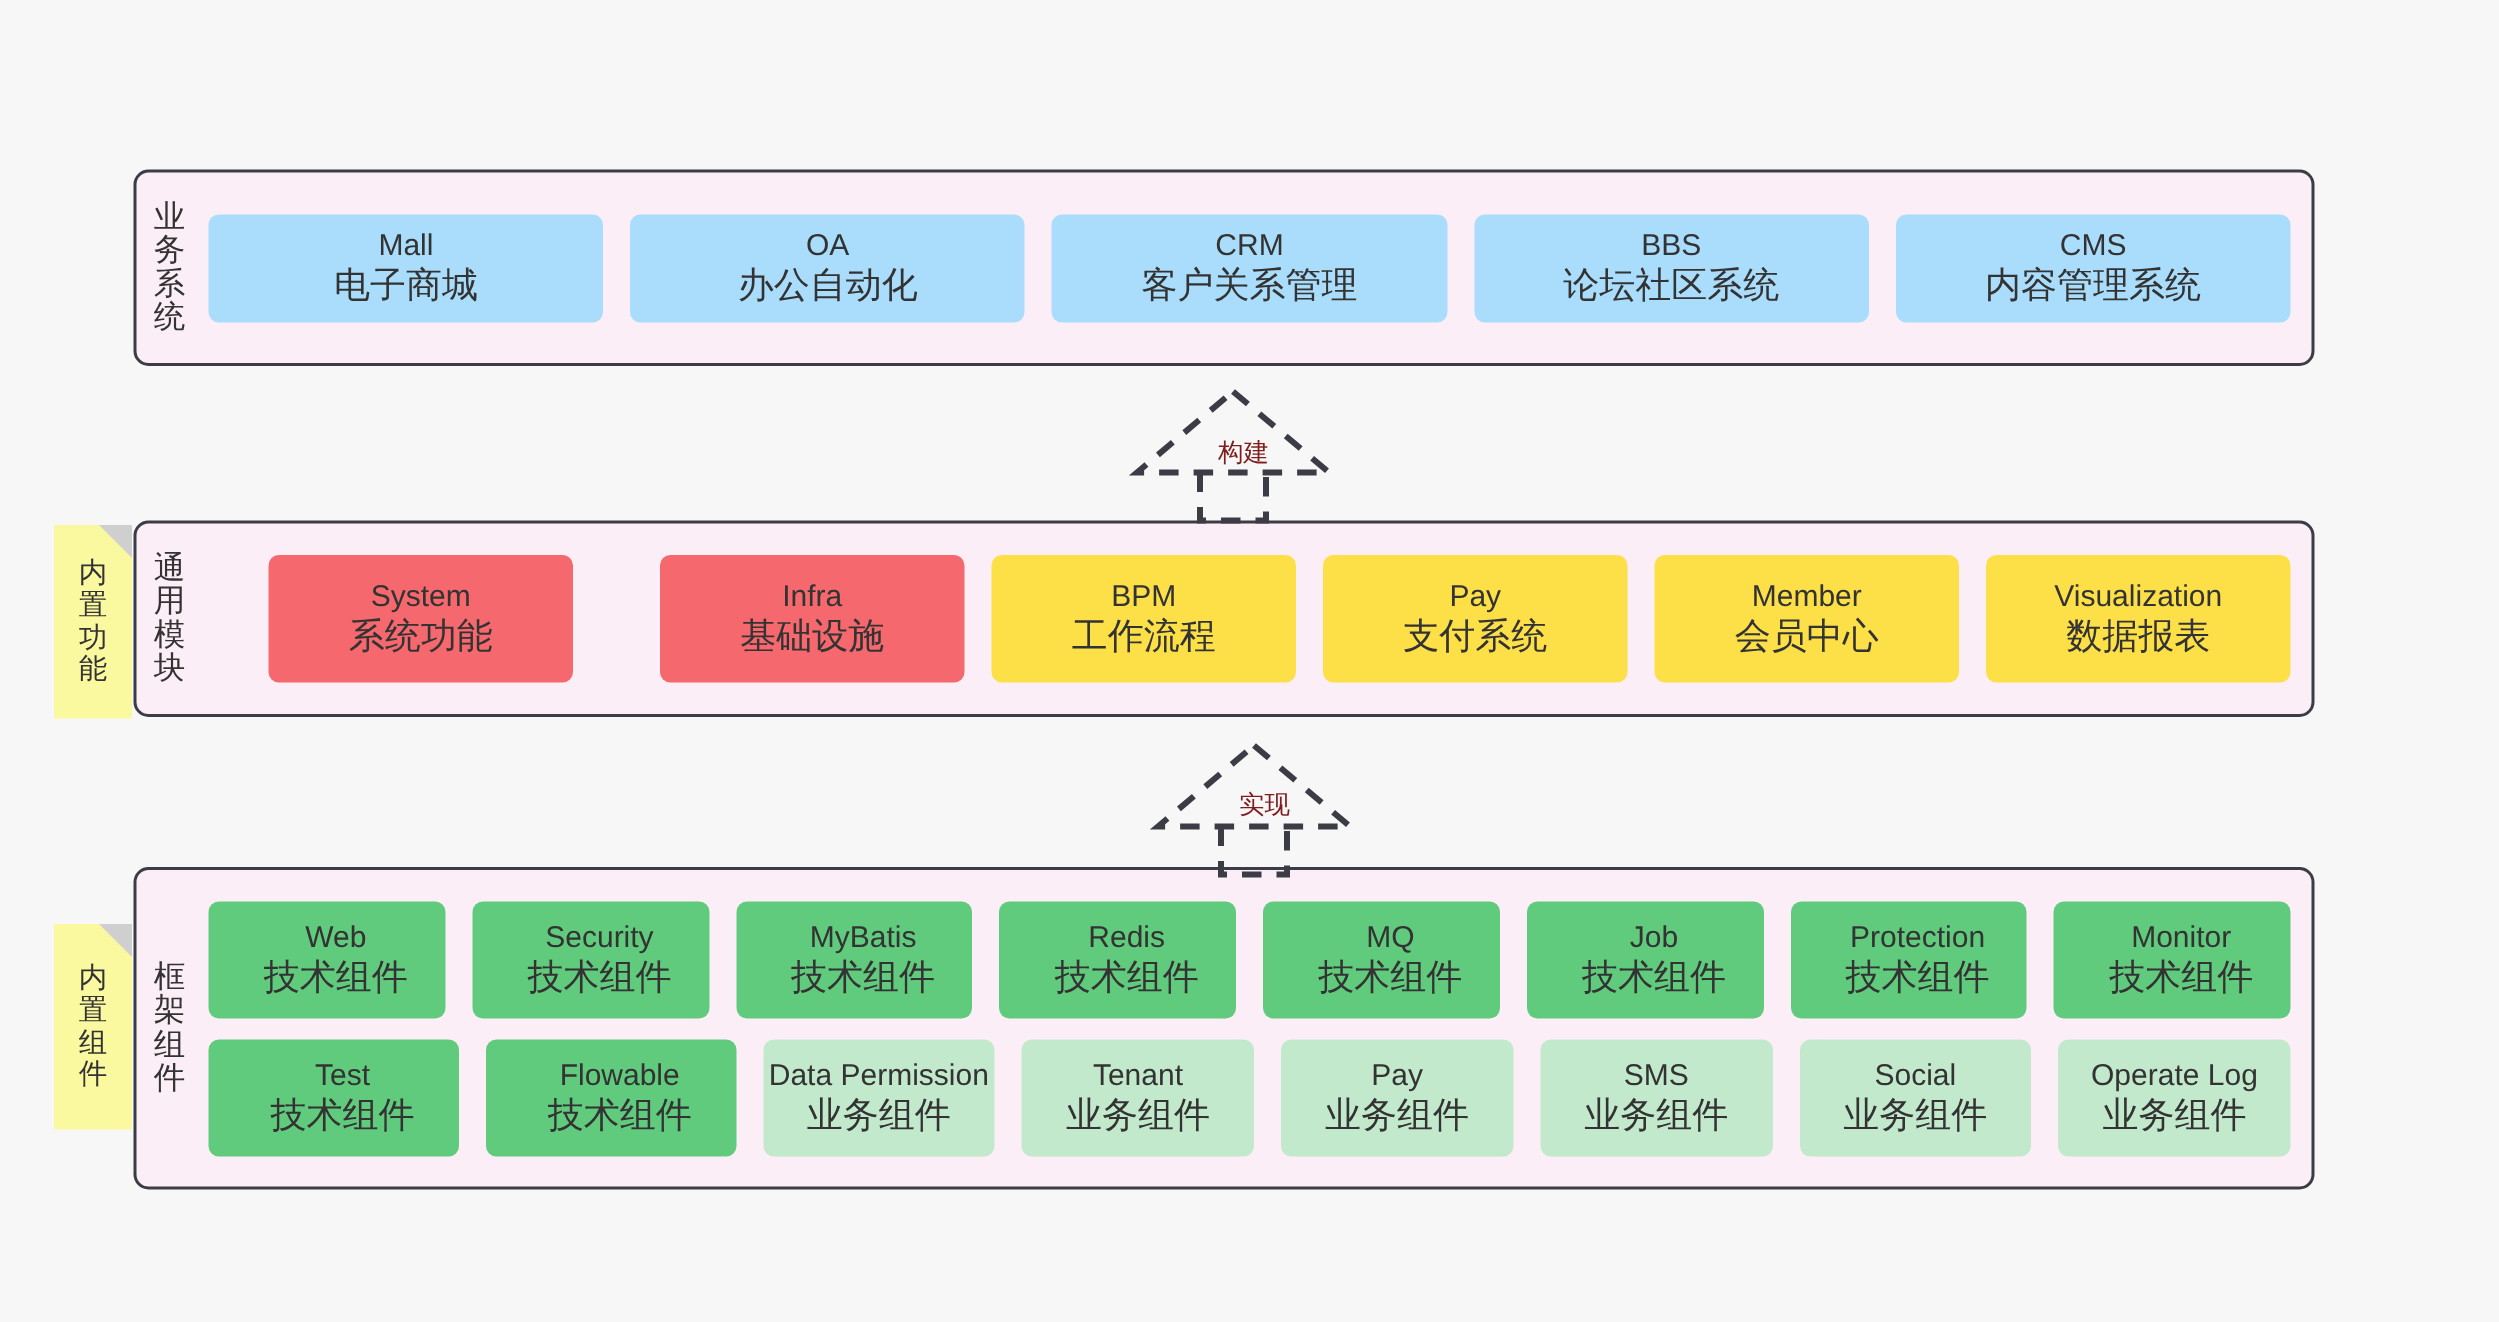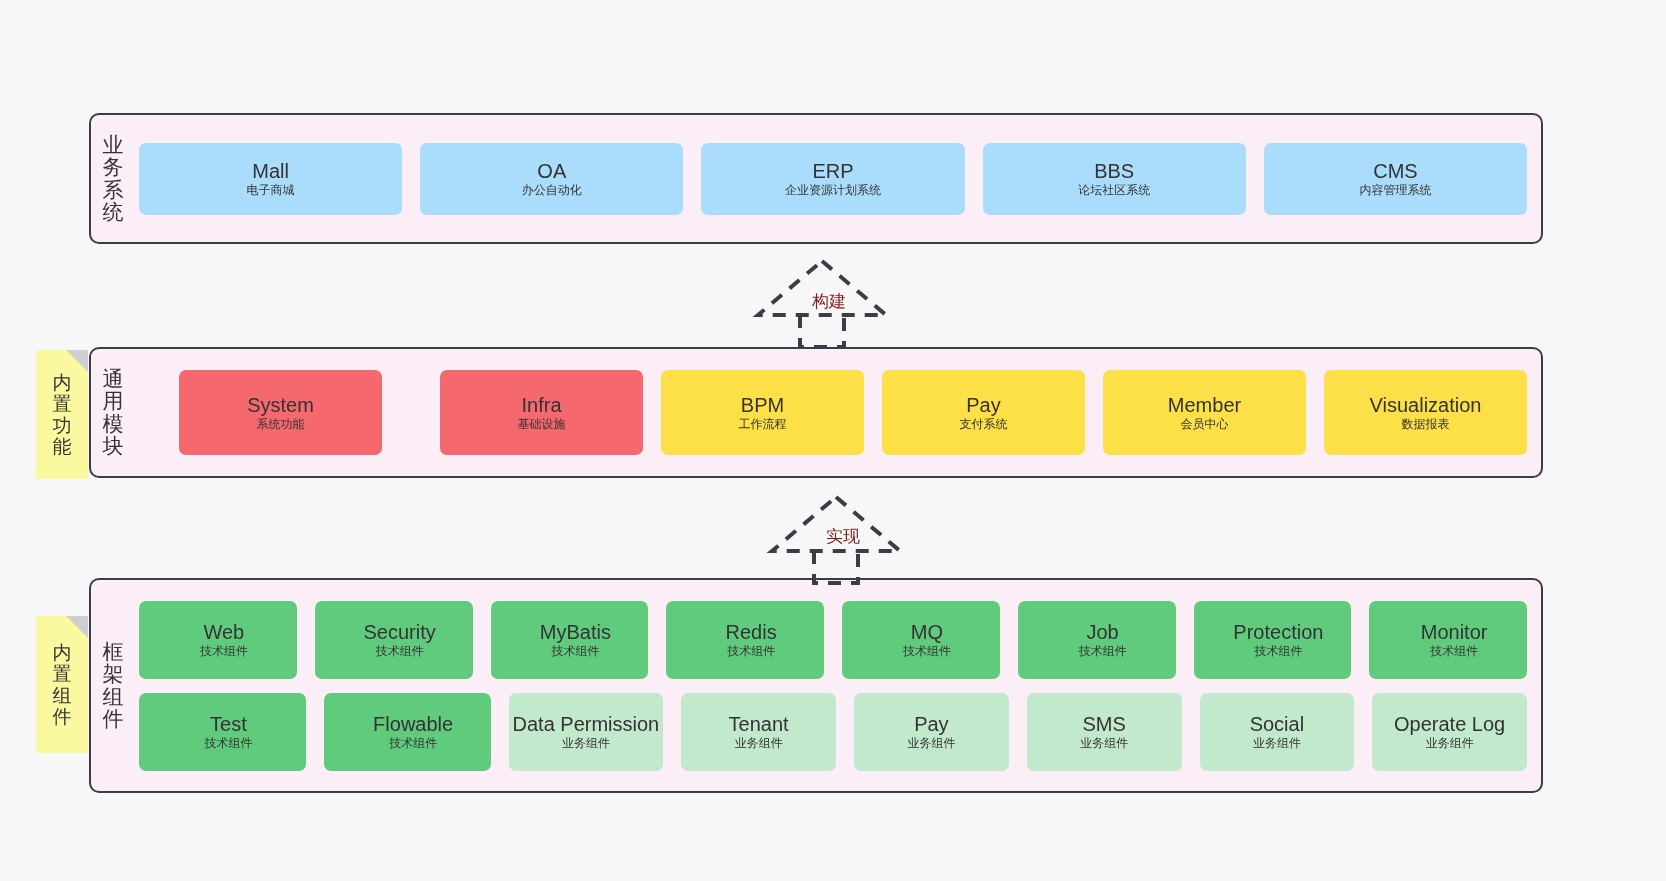--- a/index.html
+++ b/index.html
@@ -72,21 +72,21 @@
     display: flex;
     flex-direction: column;
     align-items: center;
     justify-content: center;
     text-align: center;
     line-height: 1.22;
     padding: 6px 4px;
     color: #333333;
   }
   .card .title { font-size: 20px; }
-  .card .sub   { font-size: 12px; }
+  .card .sub   { font-size: 24px; }
 
   .card-blue   { background: #aadcfb; }
   .card-red    { background: #f4686e; margin-left: 40px; }
   .card-pink   { background: #fde047; }
   .card-green  { background: #61cb7d; padding-left: 16px; }
   .card-lgreen { background: #c3e9cd; }
 
   
   #layer-business { left: 89px;  top: 113px; width: 1454px; height: 131px; }
   #layer-common   { left: 89px;  top: 347px; width: 1454px; height: 131px; }
@@ -157,22 +157,22 @@
       <div class="row">
         <div class="card card-blue">
           <div class="title">Mall</div>
           <div class="sub">电子商城</div>
         </div>
         <div class="card card-blue">
           <div class="title">OA</div>
           <div class="sub">办公自动化</div>
         </div>
         <div class="card card-blue">
-          <div class="title">ERP</div>
-          <div class="sub">企业资源计划系统</div>
+          <div class="title">CRM</div>
+          <div class="sub">客户关系管理</div>
         </div>
         <div class="card card-blue">
           <div class="title">BBS</div>
           <div class="sub">论坛社区系统</div>
         </div>
         <div class="card card-blue">
           <div class="title">CMS</div>
           <div class="sub">内容管理系统</div>
         </div>
       </div>

